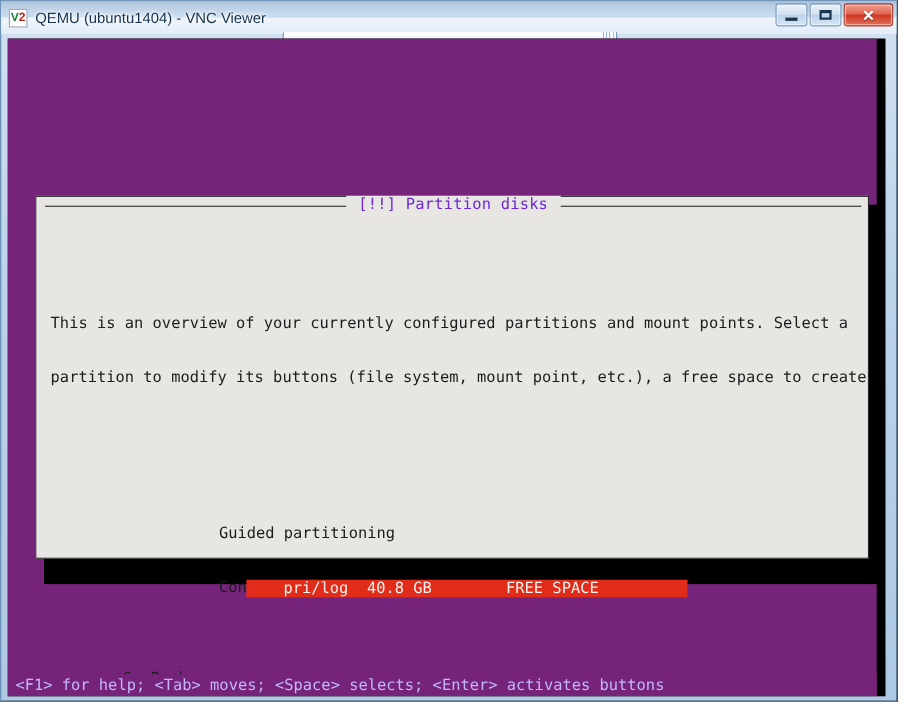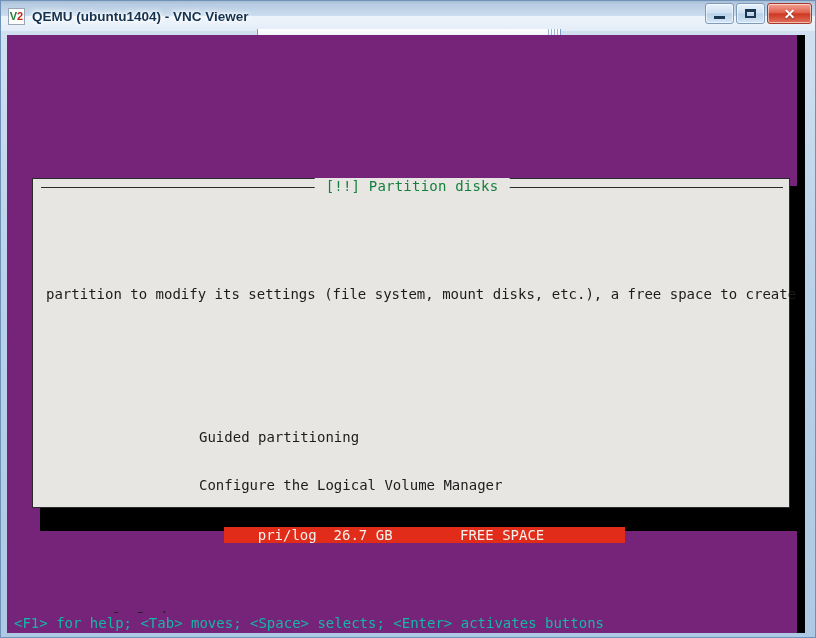--- a/index.html
+++ b/index.html
@@ -29,21 +29,20 @@
     font-family:"Liberation Sans", sans-serif;
     font-size:11px; font-weight:bold; line-height:1;
   }
   #app-icon .v { color:#1a7f3c; }
   #app-icon .n { color:#c0261c; }
   #title-text {
     font-family:"Liberation Sans", sans-serif;
     font-size:13.5px; color:#14314f;
     text-shadow:0 0 3px #fff, 0 0 5px #fff, 0 0 7px #fff;
     white-space:nowrap;
-    font-weight:bold;
   }
   #winbtns {
     position:absolute; right:3px; top:2px; display:flex; gap:2px;
   }
   .wbtn {
     width:29px; height:21px; border:1px solid #7f9bba; border-radius:3px;
     background:linear-gradient(to bottom,#e9f2fb 0%,#cfe0f1 48%,#b9d1e8 52%,#d6e6f7 100%);
     display:flex; align-items:center; justify-content:center;
     box-shadow:inset 0 0 0 1px rgba(255,255,255,.55);
   }
@@ -97,21 +96,21 @@
   #dlg-title-rule {
     position:absolute; left:8px; top:8px; right:8px; height:1px;
     background:#2b2b2b;
   }
   #dlg-title-wrap {
     position:absolute; left:0; top:0; width:758px; height:18px;
   }
   #dlg-title {
     position:absolute; left:50%; top:-1px; transform:translateX(-50%);
     background:#e8e6e3; padding:0 11px;
-    color:#15803d; font-size:14px; line-height:17px; white-space:nowrap;
+    color:#6d28d9; font-size:14px; line-height:17px; white-space:nowrap;
     letter-spacing:0.2px;
   }
   #dlg-title-tickleft, #dlg-title-tickright {
     position:absolute; top:2px; width:1px; height:13px; background:#2b2b2b;
   }
   #dlg-title-tickleft  { left:284px; }
   #dlg-title-tickright { left:474px; }
 
   #dlg-body {
     position:absolute; left:0; top:26px; width:758px;
@@ -139,21 +138,21 @@
     font-size:14px; color:#1c1c1c; white-space:pre;
   }
 
   
   #statusbar {
     position:absolute; left:0; top:578px; width:790px; height:20px;
     background:#76247a;
   }
   #statusbar-text {
     position:absolute; left:7px; top:1px;
-    color:#14b8a6; font-size:14px; line-height:18px; white-space:pre;
+    color:#c4b5fd; font-size:14px; line-height:18px; white-space:pre;
   }
 </style>
 </head>
 <body>
 
 <div id="window">
 
   <div id="titlebar">
     <div id="app-icon">
       <span class="v">V</span>
@@ -188,38 +187,39 @@
         <div id="dlg-title-wrap">
           <div id="dlg-title-rule"></div>
           <div id="dlg-title-tickleft"></div>
           <div id="dlg-title-tickright"></div>
           <div id="dlg-title">[!!] Partition disks</div>
         </div>
 
         <div id="dlg-body">
 
           <div class="para">
-            <div>partition to modify its settings (file system, mount disks, etc.), a free space to create</div>
+            <div>This is an overview of your currently configured partitions and mount points. Select a</div>
+            <div>partition to modify its buttons (file system, mount point, etc.), a free space to create</div>
           </div>
 
           <div class="menu">
             <div class="row">Guided partitioning</div>
             <div class="row">Configure the Logical Volume Manager</div>
             
             
           </div>
 
           
 
           
 
         </div>
 
         <div id="sel-row"></div>
-        <div id="sel-text">    pri/log  26.7 GB        FREE SPACE</div>
+        <div id="sel-text">    pri/log  40.8 GB        FREE SPACE</div>
 
         <div id="goback">&lt;Go Back&gt;</div>
 
       </div>
 
       <div id="statusbar">
         <div id="statusbar-text">&lt;F1&gt; for help; &lt;Tab&gt; moves; &lt;Space&gt; selects; &lt;Enter&gt; activates buttons</div>
       </div>
 
     </div>

